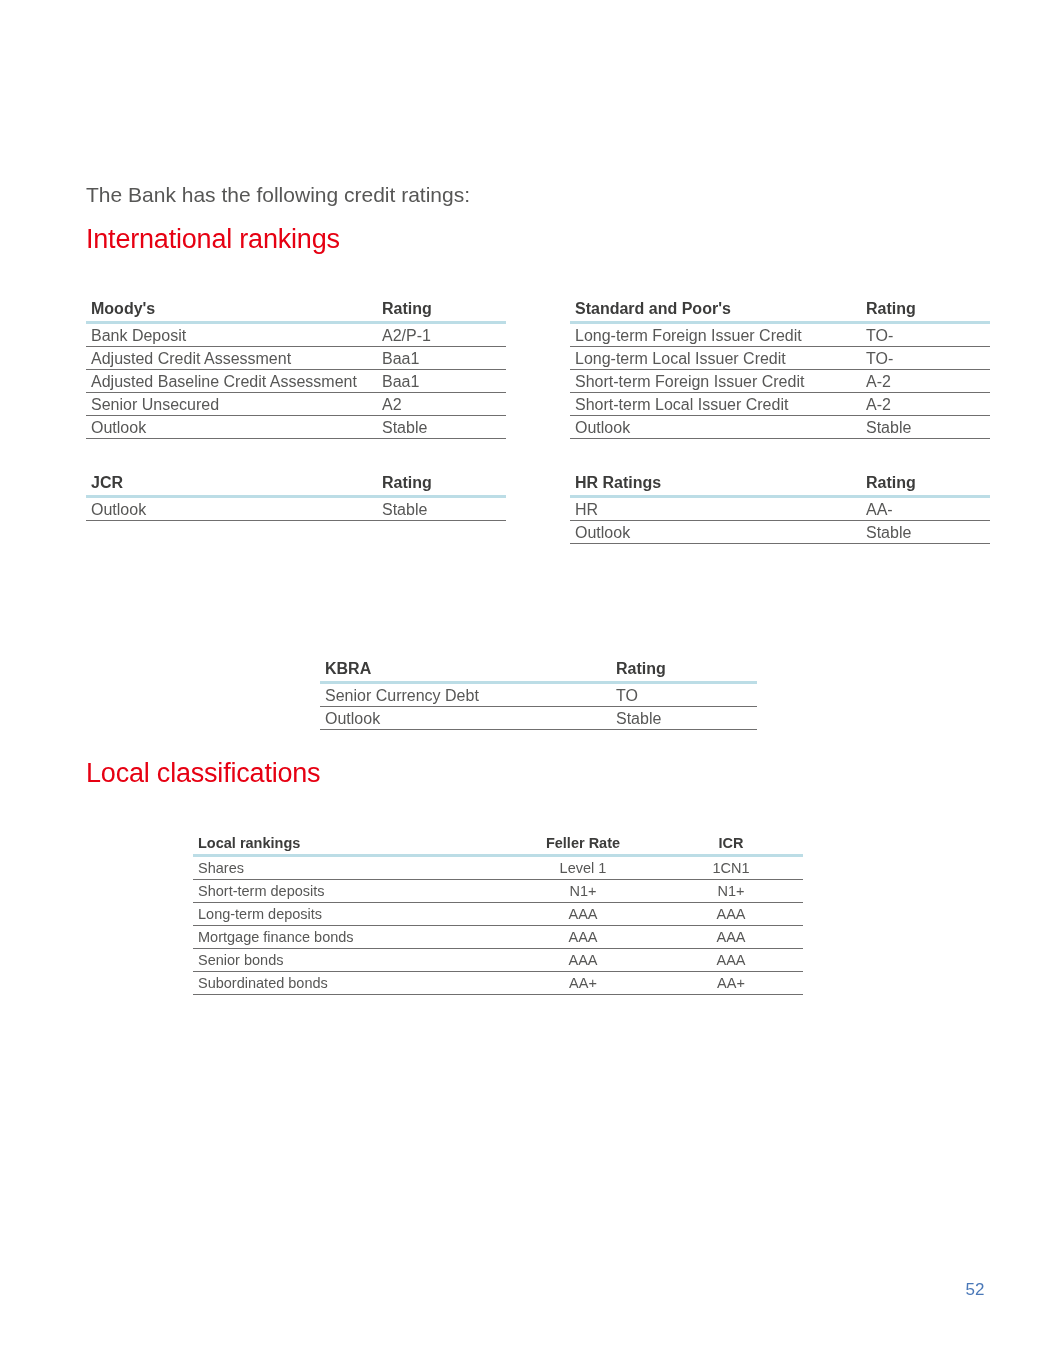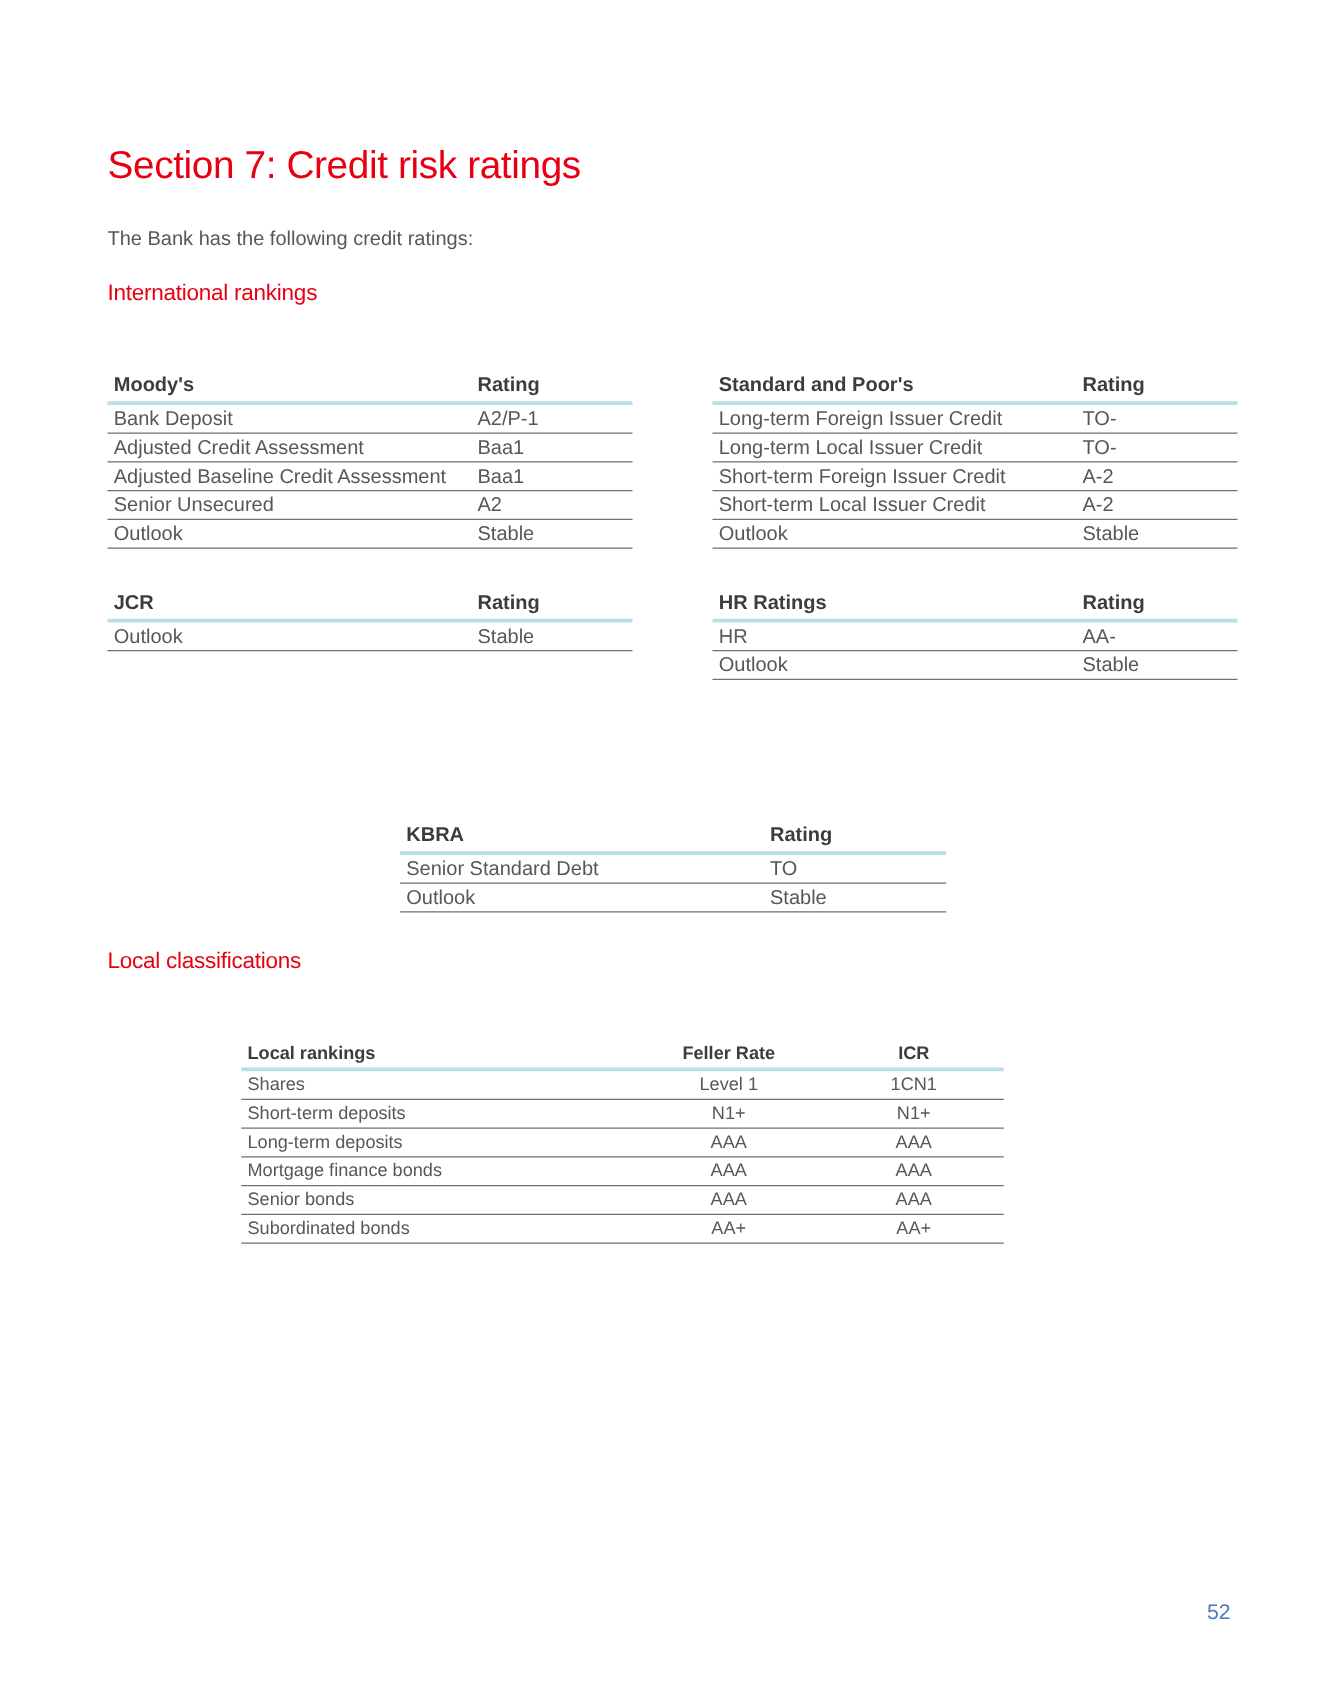--- a/index.html
+++ b/index.html
@@ -15,25 +15,25 @@
   body{font-family:"Liberation Sans", sans-serif;}
   .page{position:relative;width:1055px;height:1365px;background:#ffffff;overflow:hidden;}
 
   .title{
     position:absolute;left:86px;top:114px;
     font-size:31px;font-weight:normal;letter-spacing:-0.3px;
     color:var(--red);
   }
   .intro{
     position:absolute;left:86px;top:183px;
-    font-size:16px;color:var(--text-body);
+    font-size:21px;color:var(--text-body);
   }
   .sec-heading{
     position:absolute;left:86px;
-    font-size:18px;font-weight:normal;letter-spacing:-0.2px;
+    font-size:27px;font-weight:normal;letter-spacing:-0.2px;
     color:var(--red);
   }
   #sec-international{top:224px;}
   #sec-local{top:758px;}
 
   
   .tbl2{position:absolute;font-size:16px;}
   .tbl2 .thead{
     position:relative;height:21px;
     border-bottom:3px solid var(--line-blue);
@@ -77,21 +77,20 @@
   .page-number{
     position:absolute;left:955px;top:1280px;width:40px;
     text-align:center;font-size:17px;color:var(--page-blue);
   }
 </style>
 </head>
 <body>
 
 <div class="page">
 
-  <h1 class="title">Section 7: Credit risk ratings</h1>
   <p class="intro">The Bank has the following credit ratings:</p>
 
   <h2 class="sec-heading" id="sec-international">International rankings</h2>
 
   <div class="tbl2" id="t-moodys">
     <div class="thead">
       <span class="h-label">Moody's</span>
       <span class="h-rating">Rating</span>
     </div>
     <div class="trow">
@@ -168,21 +167,21 @@
       <span class="c-rating">Stable</span>
     </div>
   </div>
 
   <div class="tbl2" id="t-kbra">
     <div class="thead">
       <span class="h-label">KBRA</span>
       <span class="h-rating">Rating</span>
     </div>
     <div class="trow">
-      <span class="c-label">Senior Standard Debt</span>
+      <span class="c-label">Senior Currency Debt</span>
       <span class="c-rating">TO</span>
     </div>
     <div class="trow">
       <span class="c-label">Outlook</span>
       <span class="c-rating">Stable</span>
     </div>
   </div>
 
   <h2 class="sec-heading" id="sec-local">Local classifications</h2>
 

